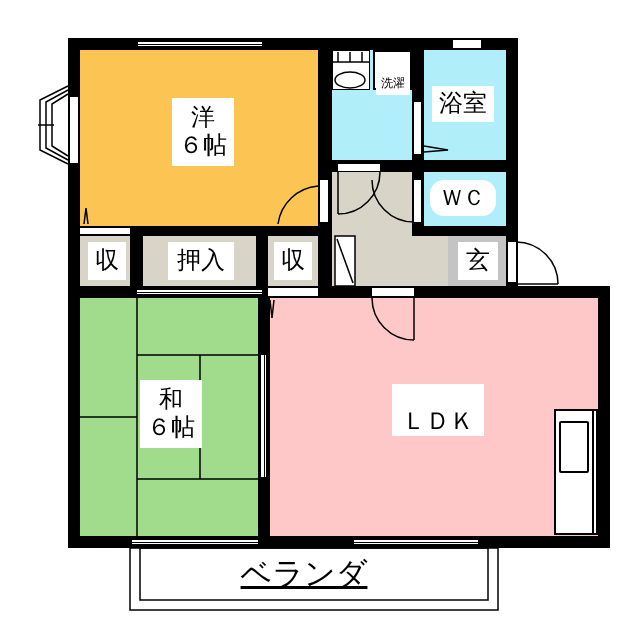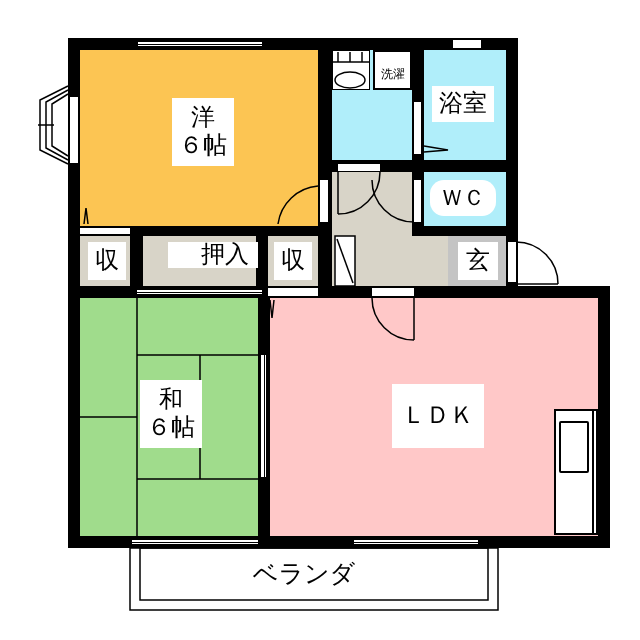--- a/index.html
+++ b/index.html
@@ -106,23 +106,23 @@
 </svg>
 
 <div class="label" style="left:172px;top:98px;width:62px;height:68px;font-size:24px;">
   <span>洋</span>
   <span>６帖</span>
 </div>
 <div class="label" style="left:140px;top:380px;width:62px;height:68px;font-size:24px;">
   <span>和</span>
   <span>６帖</span>
 </div>
-<div class="label" style="left:392px;top:384px;width:92px;height:64px;font-size:24px;">
+<div class="label" style="left:392px;top:384px;width:92px;height:52px;font-size:24px;justify-content:flex-end;">
   <span>ＬＤＫ</span>
 </div>
 <div class="label" style="left:432px;top:86px;width:62px;height:36px;font-size:24px;">浴室</div>
 <div class="label" style="left:430px;top:180px;width:66px;height:36px;font-size:22px;border-radius:14px;">ＷＣ</div>
-<div class="label" style="left:376px;top:64px;width:34px;height:22px;font-size:12px;">洗濯</div>
+<div class="label" style="left:376px;top:73px;width:34px;height:22px;font-size:12px;">洗濯</div>
 <div class="label" style="left:458px;top:242px;width:40px;height:38px;font-size:24px;">玄</div>
 <div class="label" style="left:88px;top:242px;width:38px;height:38px;font-size:24px;">収</div>
-<div class="label" style="left:168px;top:242px;width:66px;height:26px;font-size:24px;padding-left:24px;">押入</div>
+<div class="label" style="left:168px;top:242px;width:66px;height:38px;font-size:24px;">押入</div>
 <div class="label" style="left:274px;top:242px;width:38px;height:38px;font-size:24px;">収</div>
-<div class="label" style="left:234px;top:556px;width:140px;height:36px;font-size:25px;">ベランダ</div>
+<div class="label" style="left:234px;top:556px;width:140px;height:36px;font-size:31px;text-decoration:underline;">ベランダ</div>
 
 </body></html>

